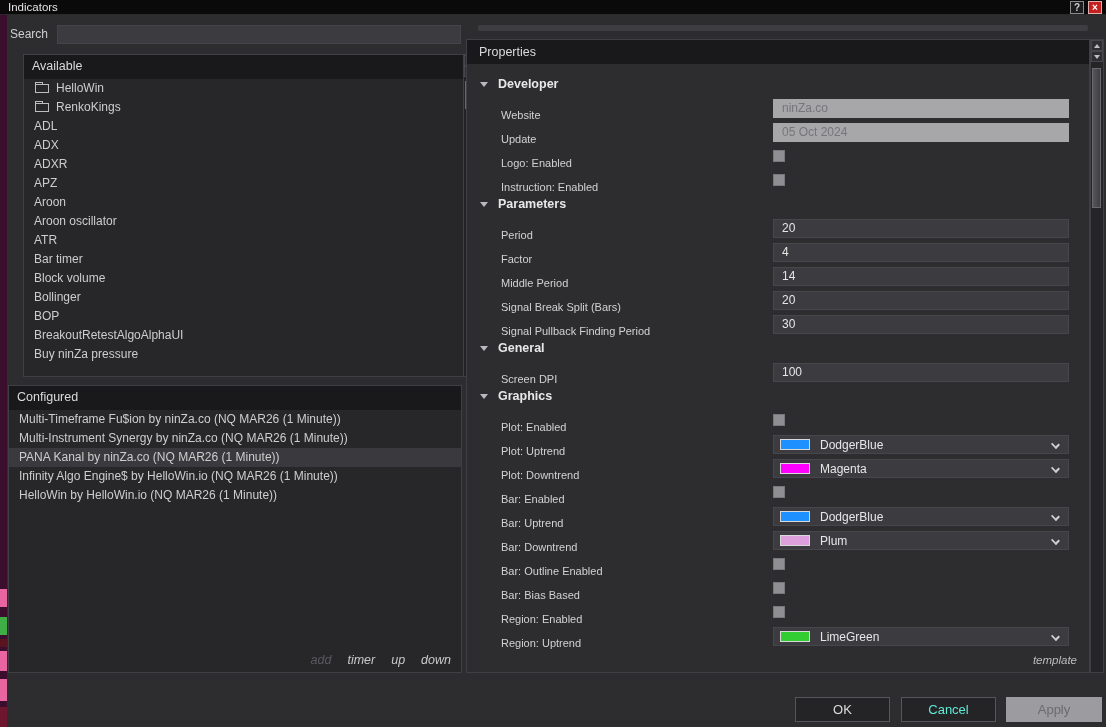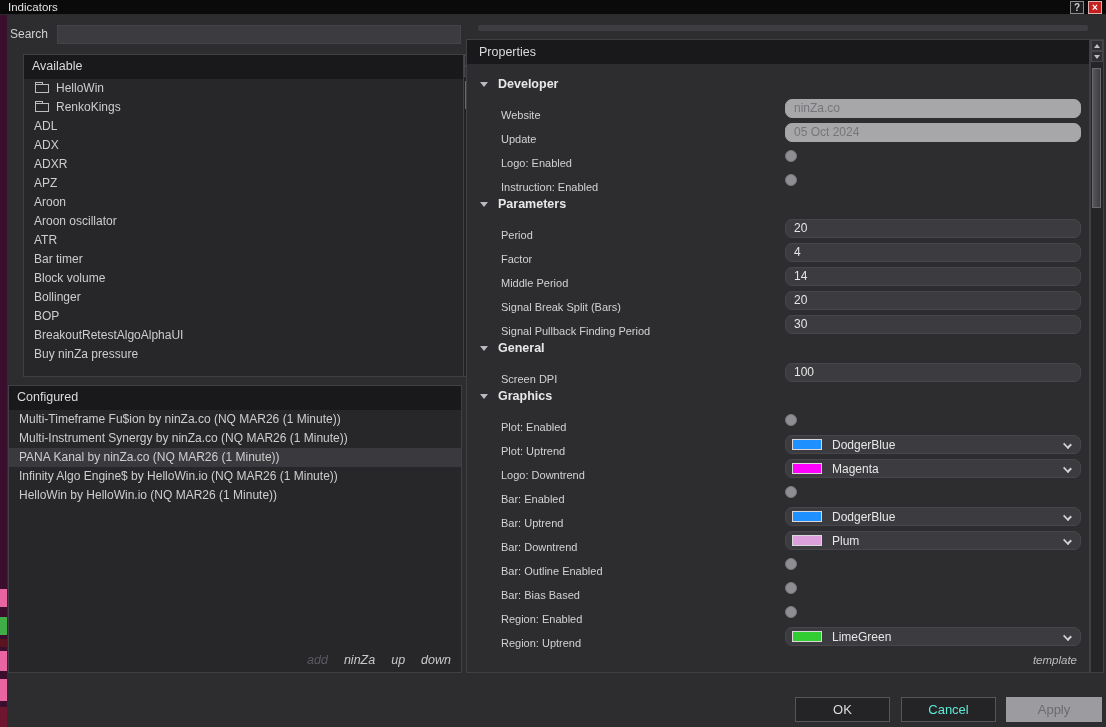--- a/index.html
+++ b/index.html
@@ -47,21 +47,21 @@
   .splitter{position:absolute;left:478px;top:25px;width:610px;height:6px;background:#3e3e42;border-radius:2px;}
   .props-box{position:absolute;left:466px;top:39px;width:624px;height:634px;background:#2d2d30;border:1px solid #3f3f46;}
   .props-header{position:absolute;left:0;top:0;right:0;height:24px;background:#19191b;}
   .props-header span{position:absolute;left:12px;top:5px;font-size:12.5px;color:#dadada;}
   .props-scroll{position:absolute;left:1090px;top:39px;width:14px;height:634px;background:#252527;border:1px solid #3f3f46;}
   .props-rows{position:absolute;left:0;top:33px;right:0;}
   .prop-row{position:relative;height:24px;}
   .sec-tri{position:absolute;left:13px;top:9px;width:0;height:0;border-left:4px solid transparent;border-right:4px solid transparent;border-top:5px solid #b9b9c0;}
   .sec-label{position:absolute;left:31px;top:4px;font-size:12.5px;font-weight:bold;color:#e8e8e8;}
   .row-label{position:absolute;left:34px;top:12px;font-size:11px;color:#d2d2d2;text-align:center;}
-  .fld{position:absolute;left:318px;top:2px;width:296px;height:19px;border-radius:7px;}
+  .fld{position:absolute;left:306px;top:2px;width:296px;height:19px;}
   .fld-text{background:#3c3c40;border:1px solid #46464b;color:#e6e6e6;font-size:12px;line-height:17px;padding-left:8px;}
   .fld-disabled{background:#a7a7a9;border:1px solid #a7a7a9;color:#76767a;font-size:12px;line-height:17px;padding-left:8px;}
   .fld-check{width:12px !important;height:12px !important;top:5px;background:#8e8e93;border:1px solid #77777c;}
   .fld-dd{background:#3c3c40;border:1px solid #46464b;cursor:pointer;}
   .dd-swatch{position:absolute;left:6px;top:3px;width:30px;height:11px;border:1px solid #d8d8d8;}
   .dd-label{position:absolute;left:46px;top:1px;font-size:12px;color:#e6e6e6;line-height:16px;}
   .dd-chev{position:absolute;right:9px;top:5px;width:7px;height:7px;border-right:2px solid #d2d2d2;border-bottom:2px solid #d2d2d2;transform:rotate(45deg) scale(1,0.8);}
   .template-link{position:absolute;right:12px;bottom:6px;font-size:11.5px;font-style:italic;color:#bcbcbc;cursor:pointer;}
   
   .dlg-btn{position:absolute;top:697px;height:25px;font-size:13px;text-align:center;line-height:23px;cursor:pointer;}
@@ -160,21 +160,21 @@
   </div>
   <div class="list-area" style="top:24px;right:0;" id="configured-list">
       <div class="list-item">Multi-Timeframe Fu$ion by ninZa.co (NQ MAR26 (1 Minute))</div>
       <div class="list-item">Multi-Instrument Synergy by ninZa.co (NQ MAR26 (1 Minute))</div>
       <div class="list-item selected">PANA Kanal by ninZa.co (NQ MAR26 (1 Minute))</div>
       <div class="list-item">Infinity Algo Engine$ by HelloWin.io (NQ MAR26 (1 Minute))</div>
       <div class="list-item">HelloWin by HelloWin.io (NQ MAR26 (1 Minute))</div>
     </div>
   <div class="cfg-actions" id="cfg-actions">
       <span class="lnk disabled">add</span>
-      <span class="lnk">ninZa</span>
+      <span class="lnk">timer</span>
       <span class="lnk">up</span>
       <span class="lnk">down</span>
     </div>
 </div>
 
 <div class="splitter"></div>
 
 <div class="props-box">
   <div class="props-header">
     <span>Properties</span>
@@ -242,21 +242,21 @@
       </div>
       <div class="prop-row">
         <span class="row-label">Plot: Uptrend</span>
         <div class="fld fld-dd">
           <span class="dd-swatch" style="background: rgb(30, 144, 255);"></span>
           <span class="dd-label">DodgerBlue</span>
           <span class="dd-chev"></span>
         </div>
       </div>
       <div class="prop-row">
-        <span class="row-label">Logo: Downtrend</span>
+        <span class="row-label">Plot: Downtrend</span>
         <div class="fld fld-dd">
           <span class="dd-swatch" style="background: rgb(255, 0, 255);"></span>
           <span class="dd-label">Magenta</span>
           <span class="dd-chev"></span>
         </div>
       </div>
       <div class="prop-row">
         <span class="row-label">Bar: Enabled</span>
         <div class="fld fld-check"></div>
       </div>

